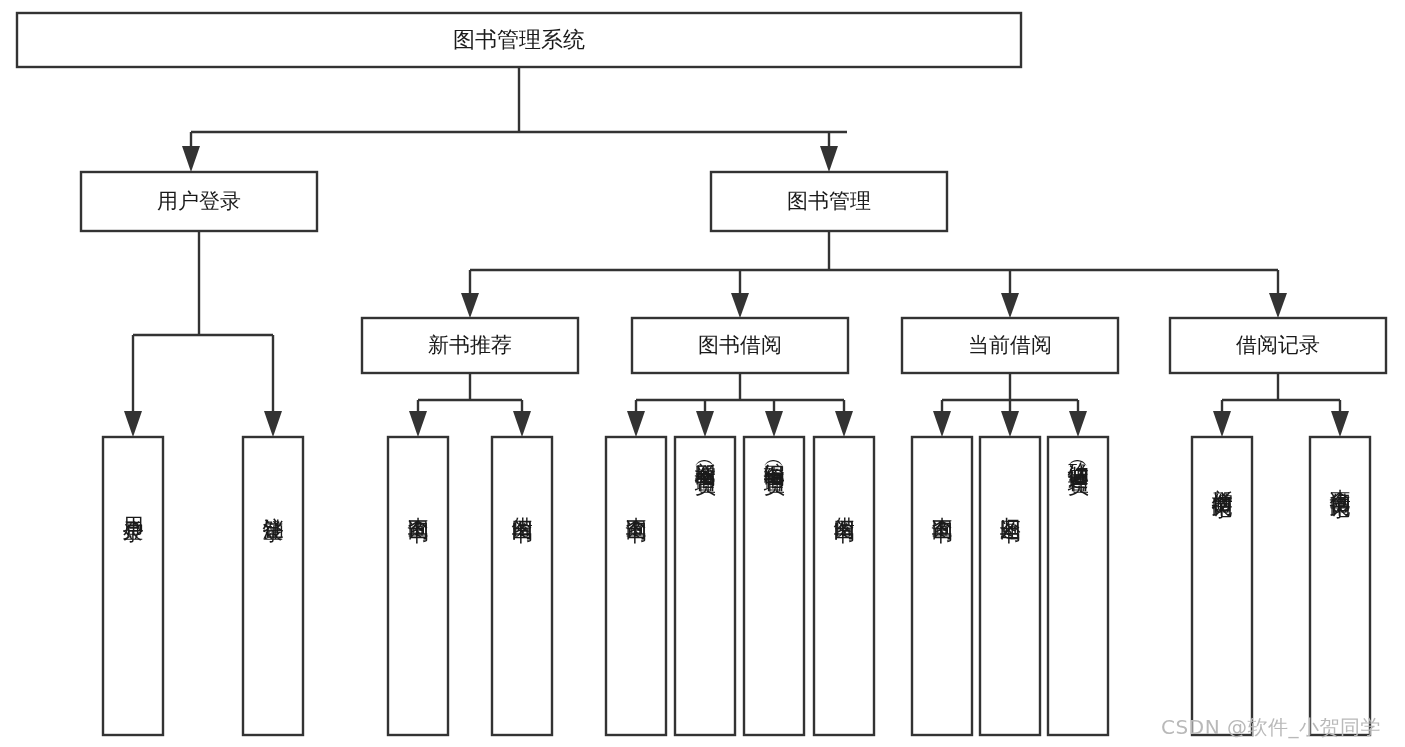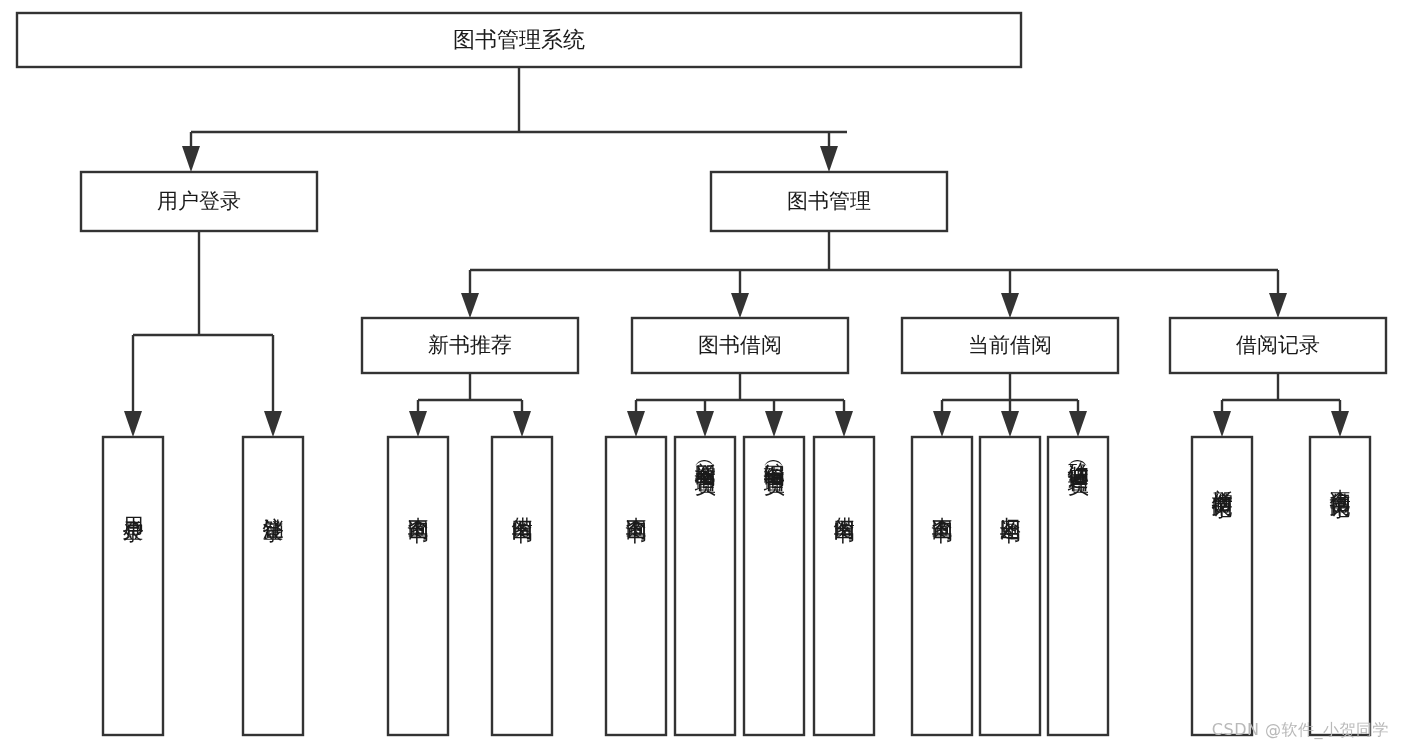--- a/index.html
+++ b/index.html
@@ -65,24 +65,24 @@
     text-orientation: upright;
     font-family: "DejaVu Sans", "Liberation Sans", sans-serif;
     font-size: 21px;
     line-height: 1.08;
     color: #1a1a1a;
     letter-spacing: 2px;
     white-space: nowrap;
   }
   .watermark {
     position: absolute;
-    right: 16px;
+    right: 24px;
     bottom: 6px;
     font-family: "DejaVu Sans", "Liberation Sans", sans-serif;
-    font-size: 16px;
+    font-size: 20px;
     color: #b9b9b9;
     letter-spacing: 0.5px;
     white-space: nowrap;
   }
 </style>
 </head>
 <body>
 
 <div id="diagram-root">
 

